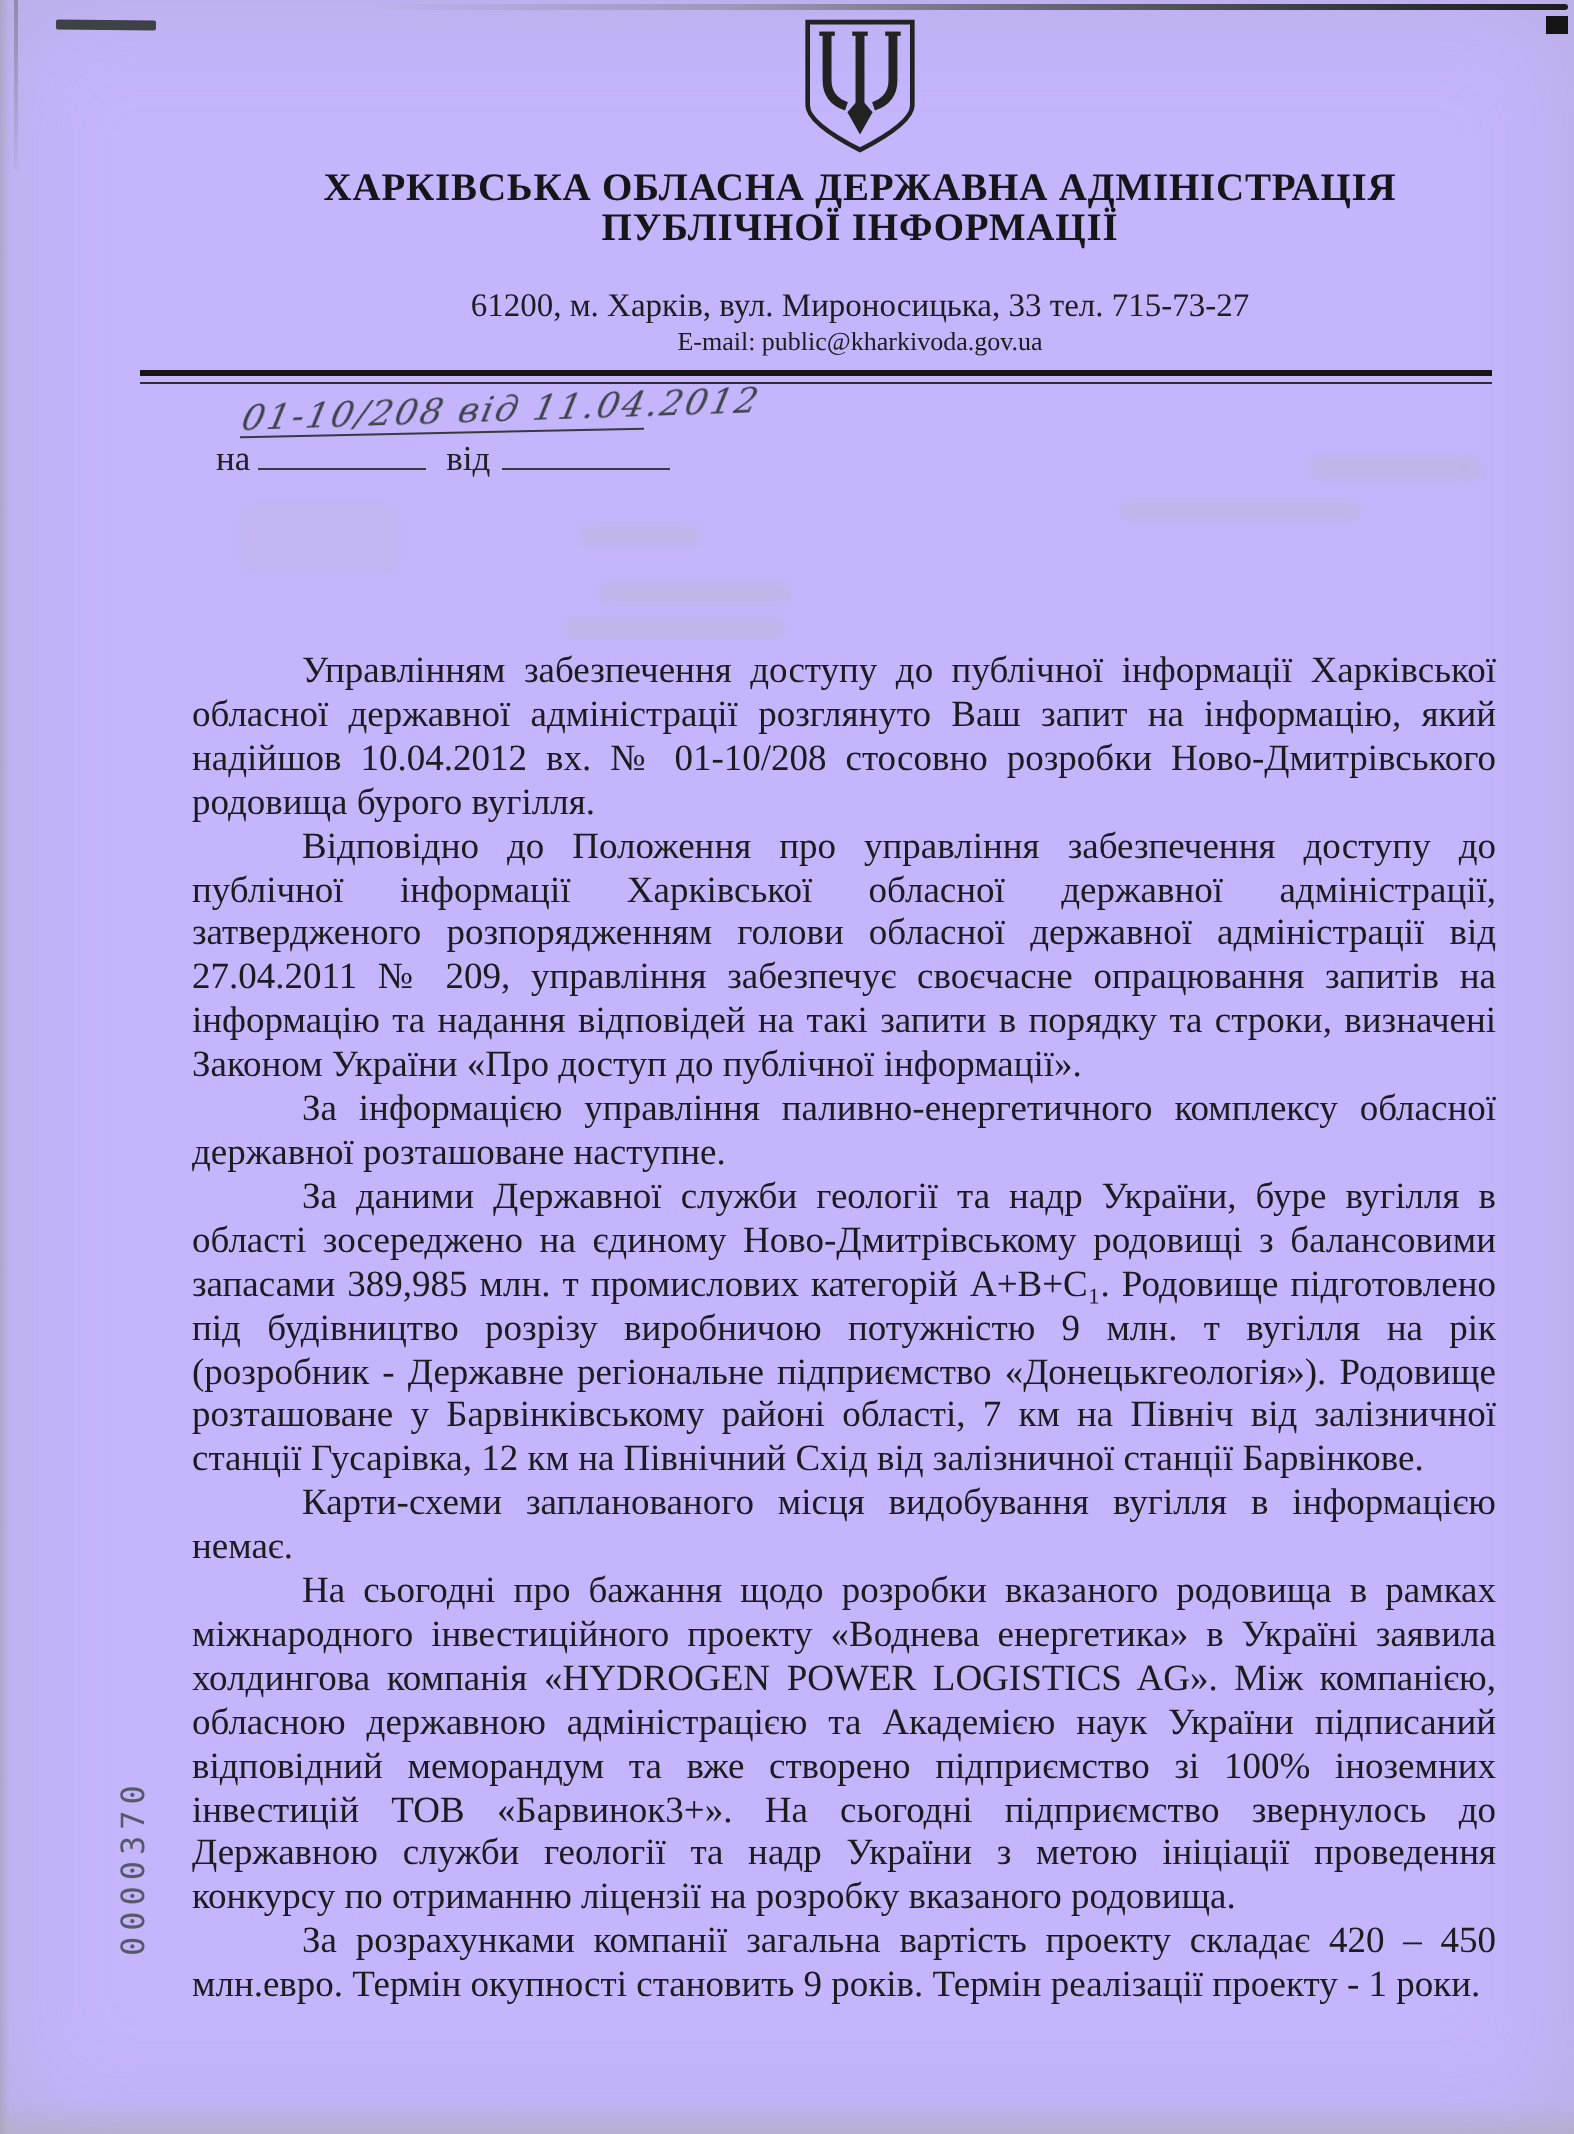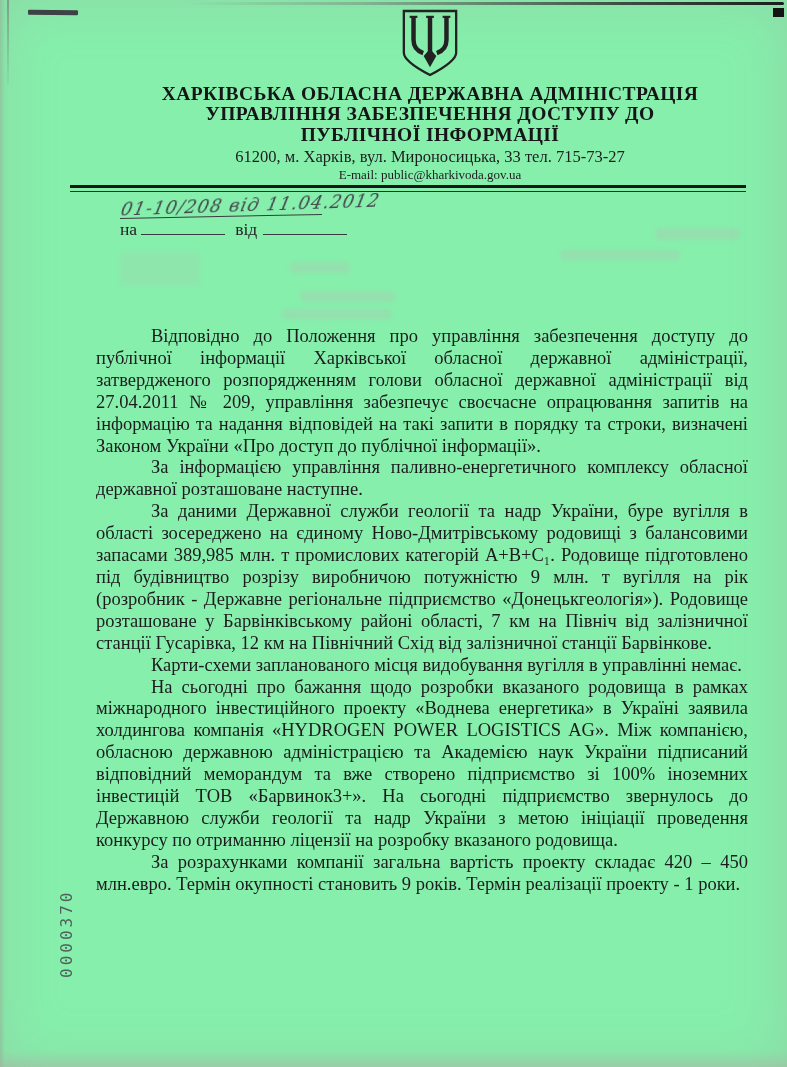--- a/index.html
+++ b/index.html
@@ -1,21 +1,21 @@
 <!DOCTYPE html>
 <html><head>
 <meta charset="utf-8">
 <style>
   html, body { margin: 0; padding: 0; background: #e9e9e6; }
   .page {
     position: relative;
     width: 787px;
     height: 1067px;
     margin: 0 auto;
-    background: #86efac;
+    background: #c4b5fd;
     overflow: hidden;
     font-family: "Liberation Serif", serif;
     color: #1d1d1f;
     box-shadow: inset 0 0 55px rgba(158,156,148,0.28);
   }
 
   
   .art-topline {
     position: absolute; left: 185px; top: 2px; width: 599px; height: 3px;
     background: linear-gradient(90deg, rgba(130,130,128,0) 0%, rgba(120,120,118,0.45) 30%, rgba(45,45,45,0.85) 75%, rgba(20,20,20,0.95) 100%);
@@ -49,21 +49,21 @@
   
   .letterhead {
     position: absolute; top: 8px; left: 115px; width: 630px;
     text-align: center;
   }
   .emblem { display: inline-block; margin-bottom: 2px; }
   .org-line {
     font-weight: bold; font-size: 19.5px; line-height: 20.4px;
     letter-spacing: 0.4px; color: #161618;
   }
-  .addr-line { font-size: 16.5px; line-height: 18px; margin-top: 3px; color: #1d1d1f; }
+  .addr-line { font-size: 16.5px; line-height: 18px; margin-top: 18px; color: #1d1d1f; }
   .email-line { font-size: 13px; line-height: 17px; color: #1d1d1f; }
 
   .rule {
     position: absolute; left: 70px; top: 185px; width: 676px; height: 3px;
     border-top: 3px solid #161616; border-bottom: 1.5px solid #2e2e2e;
     background: transparent;
   }
 
   
   .handwritten {
@@ -72,21 +72,21 @@
     font-size: 17.5px; color: #41434b; letter-spacing: 1.2px;
     transform: skewX(-14deg) rotate(-2deg); white-space: nowrap;
     filter: blur(0.2px);
   }
   .hw-underline {
     position: absolute; left: 120px; top: 216px; width: 202px; height: 1px;
     background: #3a3a3e; transform: rotate(-1.2deg);
   }
   .reply-row {
     position: absolute; left: 108px; top: 219px; font-size: 17.5px;
-    color: #222; white-space: nowrap; margin-left: 12px;
+    color: #222; white-space: nowrap;
   }
   .blank-line {
     display: inline-block; height: 14px;
     border-bottom: 1.5px solid #3a3a3e; vertical-align: baseline;
   }
   .blank-1 { width: 84px; margin: 0 10px 0 4px; }
   .blank-2 { width: 84px; margin-left: 6px; }
 
   
   .body-text {
@@ -134,38 +134,38 @@
         </g>
         <g stroke="#222" stroke-width="2.2" fill="none">
           <path d="M11 9 h8"></path>
             <path d="M45 9 h8"></path>
             <path d="M28 9 h8"></path>
         </g>
         <path d="M32 42 l6.5 7.5 L32 61 l-6.5 -11.5 z" fill="#222"></path>
       </svg>
     </span>
     <div class="org-line">ХАРКІВСЬКА ОБЛАСНА ДЕРЖАВНА АДМІНІСТРАЦІЯ</div>
-    <div class="org-line">УПРАВЛІННЯ ЗАБЕЗПЕЧЕННЯ ДОСТУПУ ДО</div>
     <div class="org-line">ПУБЛІЧНОЇ ІНФОРМАЦІЇ</div>
     <div class="addr-line">61200, м. Харків, вул. Мироносицька, 33 тел. 715-73-27</div>
     <div class="email-line">E-mail: public@kharkivoda.gov.ua</div>
   </div>
 
   <div class="rule"></div>
 
   <div class="handwritten">01-10/208 від 11.04.2012</div>
   <div class="hw-underline"></div>
   <div class="reply-row">
     <span>на</span><span class="blank-line blank-1"></span><span>від</span><span class="blank-line blank-2"></span>
   </div>
 
   <div class="body-text">
+    <p>Управлінням забезпечення доступу до публічної інформації Харківської обласної державної адміністрації розглянуто Ваш запит на інформацію, який надійшов 10.04.2012 вх. № 01-10/208 стосовно розробки Ново-Дмитрівського родовища бурого вугілля.</p>
     <p>Відповідно до Положення про управління забезпечення доступу до публічної інформації Харківської обласної державної адміністрації, затвердженого розпорядженням голови обласної державної адміністрації від 27.04.2011 № 209, управління забезпечує своєчасне опрацювання запитів на інформацію та надання відповідей на такі запити в порядку та строки, визначені Законом України «Про доступ до публічної інформації».</p>
     <p>За інформацією управління паливно-енергетичного комплексу обласної державної розташоване наступне.</p>
     <p>За даними Державної служби геології та надр України, буре вугілля в області зосереджено на єдиному Ново-Дмитрівському родовищі з балансовими запасами 389,985 млн. т промислових категорій А+В+С₁. Родовище підготовлено під будівництво розрізу виробничою потужністю 9 млн. т вугілля на рік (розробник - Державне регіональне підприємство «Донецькгеологія»). Родовище розташоване у Барвінківському районі області, 7 км на Північ від залізничної станції Гусарівка, 12 км на Північний Схід від залізничної станції Барвінкове.</p>
-    <p>Карти-схеми запланованого місця видобування вугілля в управлінні немає.</p>
+    <p>Карти-схеми запланованого місця видобування вугілля в інформацією немає.</p>
     <p>На сьогодні про бажання щодо розробки вказаного родовища в рамках міжнародного інвестиційного проекту «Воднева енергетика» в Україні заявила холдингова компанія «HYDROGEN POWER LOGISTICS AG». Між компанією, обласною державною адміністрацією та Академією наук України підписаний відповідний меморандум та вже створено підприємство зі 100% іноземних інвестицій ТОВ «Барвинок3+». На сьогодні підприємство звернулось до Державною служби геології та надр України з метою ініціації проведення конкурсу по отриманню ліцензії на розробку вказаного родовища.</p>
     <p>За розрахунками компанії загальна вартість проекту складає 420 – 450 млн.евро.  Термін окупності становить 9 років. Термін реалізації проекту - 1 роки.</p>
   </div>
 
   <div class="stamp">0000370</div>
 
 </div>
 
 </body></html>

